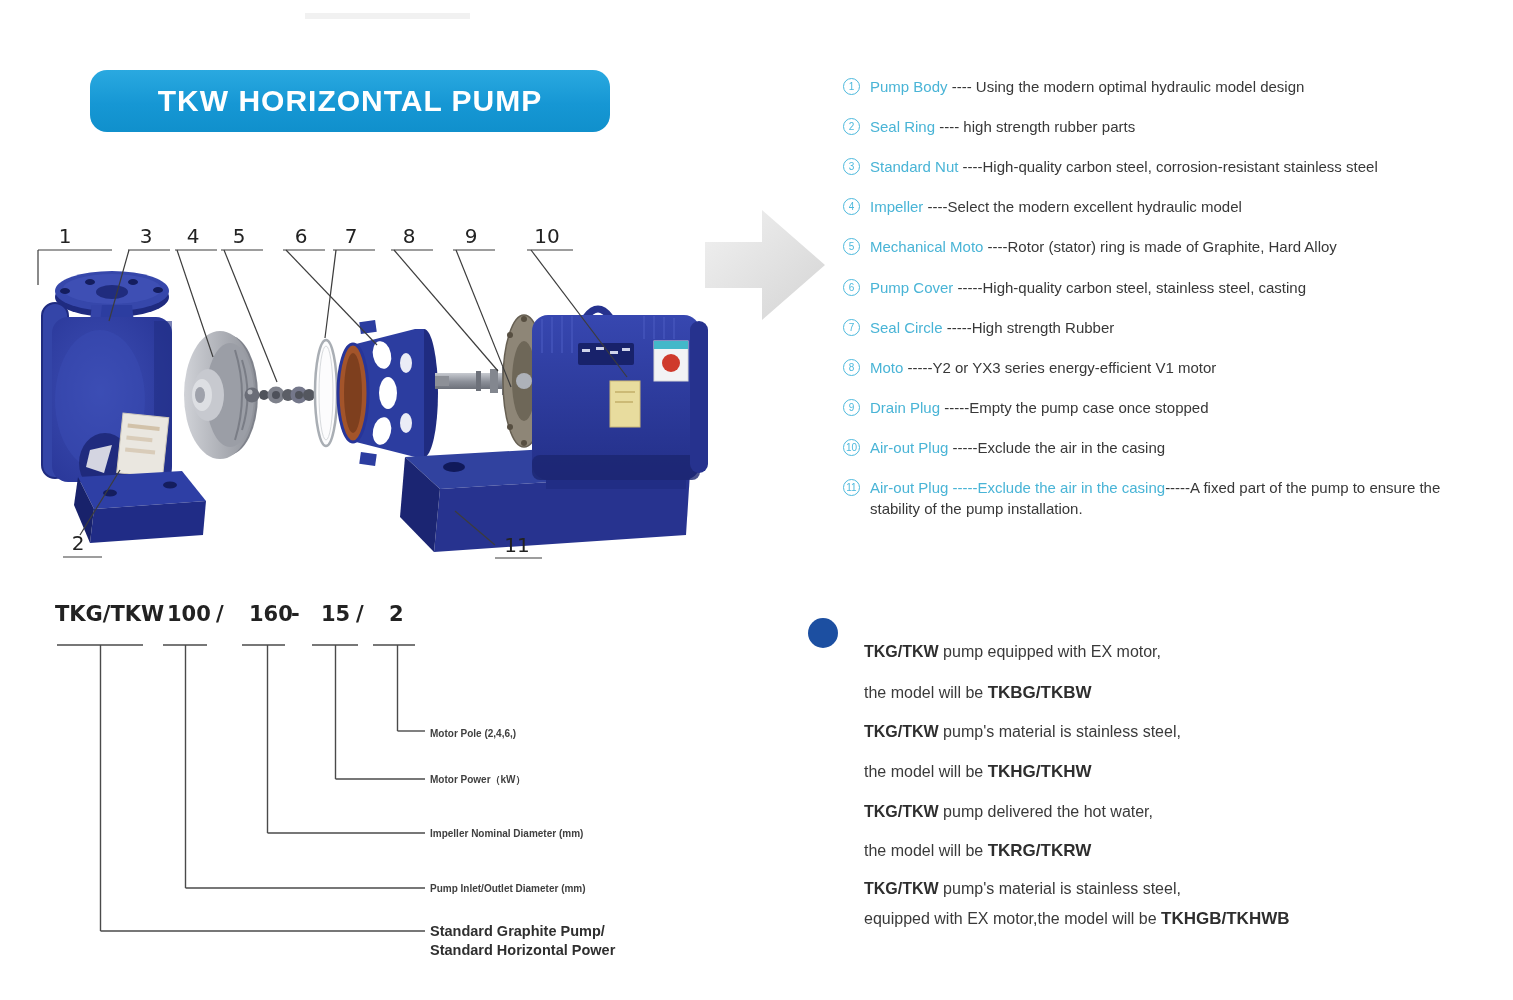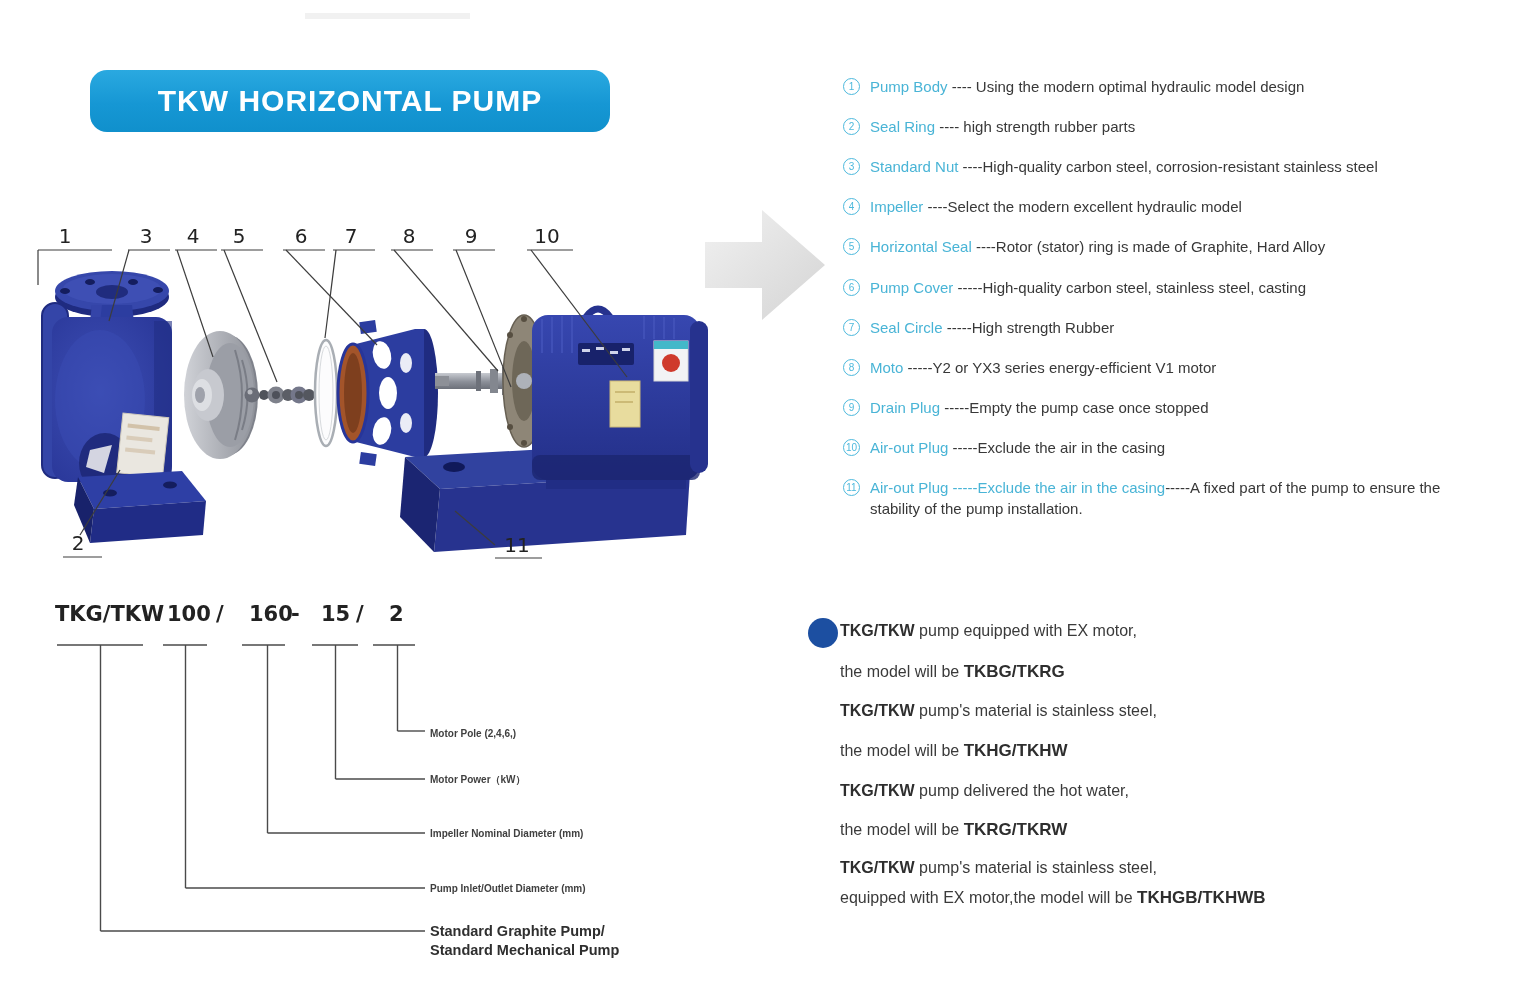--- a/index.html
+++ b/index.html
@@ -36,21 +36,21 @@
              font-family:"DejaVu Sans",sans-serif;}
   .model-lines{position:absolute;left:0;top:630px;width:760px;height:340px;}
   .model-label{position:absolute;left:430px;transform:translateY(-50%);font-size:10px;
                font-weight:bold;color:#404040;}
   .model-label-2l{position:absolute;left:430px;top:922px;font-size:14.5px;font-weight:bold;
                   color:#2f2f2f;line-height:19px;}
 
   
   .bullet-dot{position:absolute;left:808px;top:618px;width:30px;height:30px;border-radius:50%;
               background:#1c4fa1;}
-  .note-line{position:absolute;left:840px;font-size:16px;color:#3a3a3a;white-space:nowrap;}
+  .note-line{position:absolute;left:864px;font-size:16px;color:#3a3a3a;white-space:nowrap;margin-top:21px;}
   .note-line b{color:#2e2e2e;}
   .note-line .model{font-size:17px;}
 </style>
 </head>
 <body>
 
 <div class="page">
 
   <div class="top-strip"></div>
 
@@ -268,21 +268,21 @@
       <div class="part-item">
         <span class="pnum">3</span>
         <span class="ptext"><span class="pname">Standard Nut</span><span class="pdesc"> ----High-quality carbon steel, corrosion-resistant stainless steel</span></span>
       </div>
       <div class="part-item">
         <span class="pnum">4</span>
         <span class="ptext"><span class="pname">Impeller</span><span class="pdesc"> ----Select the modern excellent hydraulic model</span></span>
       </div>
       <div class="part-item">
         <span class="pnum">5</span>
-        <span class="ptext"><span class="pname">Horizontal Seal</span><span class="pdesc"> ----Rotor (stator) ring is made of Graphite, Hard Alloy</span></span>
+        <span class="ptext"><span class="pname">Mechanical Moto</span><span class="pdesc"> ----Rotor (stator) ring is made of Graphite, Hard Alloy</span></span>
       </div>
       <div class="part-item">
         <span class="pnum">6</span>
         <span class="ptext"><span class="pname">Pump Cover</span><span class="pdesc"> -----High-quality carbon steel, stainless steel, casting</span></span>
       </div>
       <div class="part-item">
         <span class="pnum">7</span>
         <span class="ptext"><span class="pname">Seal Circle</span><span class="pdesc"> -----High strength Rubber</span></span>
       </div>
       <div class="part-item">
@@ -331,28 +331,28 @@
     <span class="model-seg" style="left:321px">15</span>
     <span class="model-seg" style="left:356px">/</span>
     <span class="model-seg" style="left:389px">2</span>
 
     <div class="model-label" style="top:733px">Motor Pole (2,4,6,)</div>
     <div class="model-label" style="top:780px">Motor Power（kW）</div>
     <div class="model-label" style="top:833px">Impeller Nominal Diameter (mm)</div>
     <div class="model-label" style="top:888px">Pump Inlet/Outlet Diameter (mm)</div>
     <div class="model-label-2l">
       <span>Standard Graphite Pump/</span><br>
-      <span>Standard Mechanical Pump</span>
+      <span>Standard Horizontal Power</span>
     </div>
   </div>
 
   <div class="bullet-dot"></div>
   <div id="notes-block">
       <div class="note-line" style="top: 622px;"><b>TKG/TKW</b><span> pump equipped with EX motor,</span></div>
-      <div class="note-line" style="top: 662px;"><span>the model will be </span><b class="model">TKBG/TKRG</b></div>
+      <div class="note-line" style="top: 662px;"><span>the model will be </span><b class="model">TKBG/TKBW</b></div>
       <div class="note-line" style="top: 702px;"><b>TKG/TKW</b><span> pump's material is stainless steel,</span></div>
       <div class="note-line" style="top: 741px;"><span>the model will be </span><b class="model">TKHG/TKHW</b></div>
       <div class="note-line" style="top: 782px;"><b>TKG/TKW</b><span> pump delivered the hot water,</span></div>
       <div class="note-line" style="top: 820px;"><span>the model will be </span><b class="model">TKRG/TKRW</b></div>
       <div class="note-line" style="top: 859px;"><b>TKG/TKW</b><span> pump's material is stainless steel,</span></div>
       <div class="note-line" style="top: 888px;"><span>equipped with EX motor,the model will be </span><b class="model">TKHGB/TKHWB</b></div>
     </div>
 
 </div>
 

